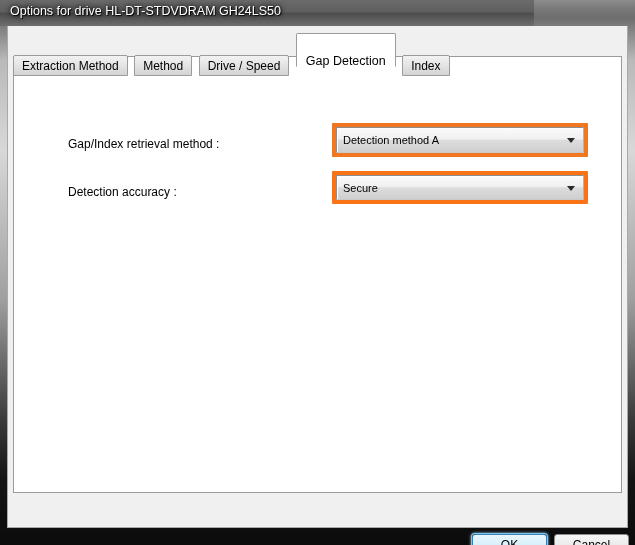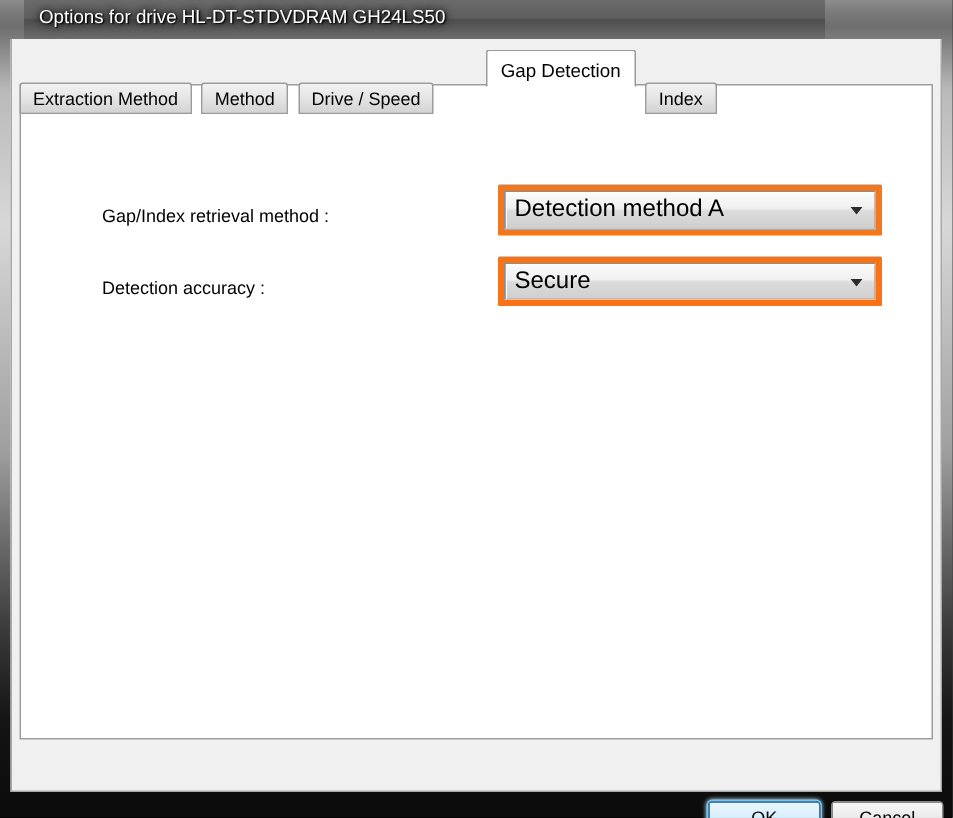--- a/index.html
+++ b/index.html
@@ -19,21 +19,21 @@
     width: 635px; height: 545px;
     background: linear-gradient(to bottom,
         #8d8d8d 0px, #7a7a7a 8px, #6e6e6e 18px,
         #b9b9b9 60px, #d8d8d8 150px, #9f9f9f 300px,
         #3a3a3a 420px, #141414 480px, #0b0b0b 545px);
   }
 
   
   #titlebar {
     position: absolute;
-    left: 16px; top: 0;
+    left: 0; top: 0;
     width: 534px; height: 26px;
     background: linear-gradient(to bottom, #6b6b6b 0%, #5f5f5f 45%, #4e4e4e 52%, #6d6d6d 100%);
     overflow: hidden;
   }
   #title-text {
     position: absolute;
     left: 10px; top: 4px;
     font-size: 12.5px;
     color: #ffffff;
     text-shadow: 0 0 4px rgba(0,0,0,0.95), 0 0 7px rgba(0,0,0,0.8), 1px 1px 1px rgba(0,0,0,0.9);
@@ -93,29 +93,28 @@
     border: 1px solid #9b9b9b;
     border-bottom: 1px solid #9b9b9b;
     border-radius: 2px 2px 0 0;
     vertical-align: top;
     cursor: default;
     margin-top: 20px;
   }
   .tab.active {
     height: 25px;
     line-height: 22px;
-    padding: 2px 9px;
+    padding: 16px 9px;
     margin-top: -2px;
     background: #ffffff;
     border: 1px solid #9b9b9b;
     border-bottom: 1px solid #ffffff;
     position: relative;
     z-index: 7;
     font-size: 12.5px;
-    margin-left: 28px;
   }
 
   
   #tabpage {
     position: absolute;
     left: 5px; top: 30px;
     width: 609px; height: 437px;
     background: #ffffff;
     border: 1px solid #9b9b9b;
   }
@@ -147,21 +146,21 @@
     border: 1px solid #8e8e8e;
     border-right-color: #b5b5b5;
     border-bottom-color: #c9c9c9;
     box-shadow: inset 1px 1px 0 #ffffff;
     cursor: default;
   }
   .combo-text {
     position: absolute;
     left: 6px; top: 50%;
     transform: translateY(-50%);
-    font-size: 16px;
+    font-size: 11px;
     color: #000;
     white-space: nowrap;
   }
   .combo-arrow {
     position: absolute;
     right: 2px; top: 2px; bottom: 2px;
     width: 20px;
   }
   .combo-arrow::after {
     content: "";

